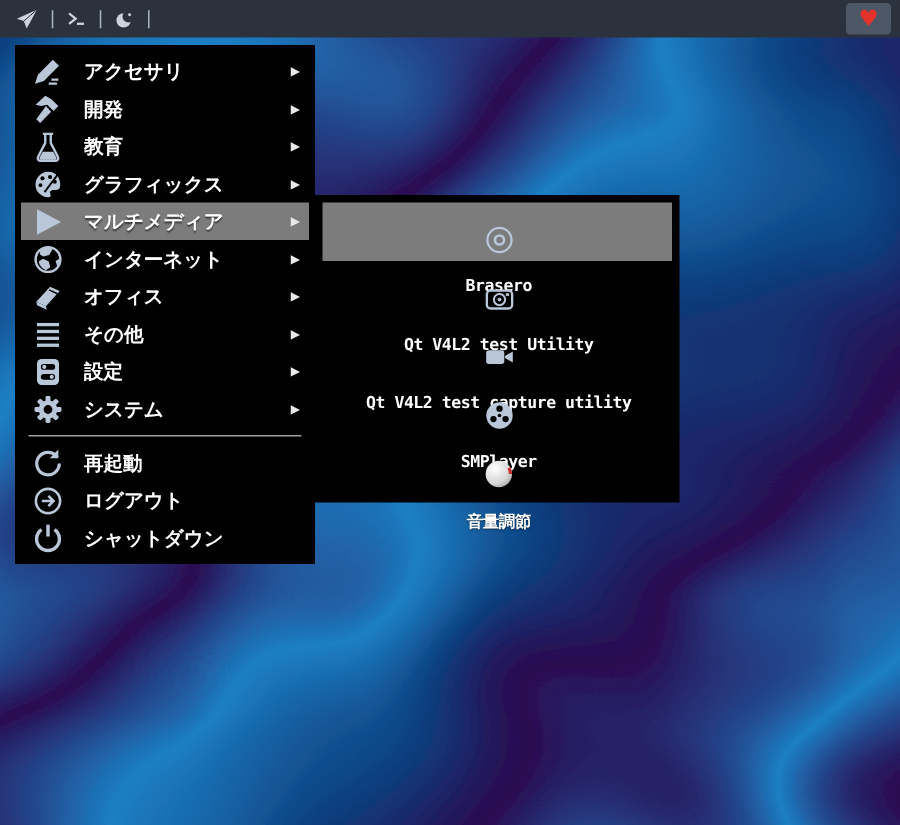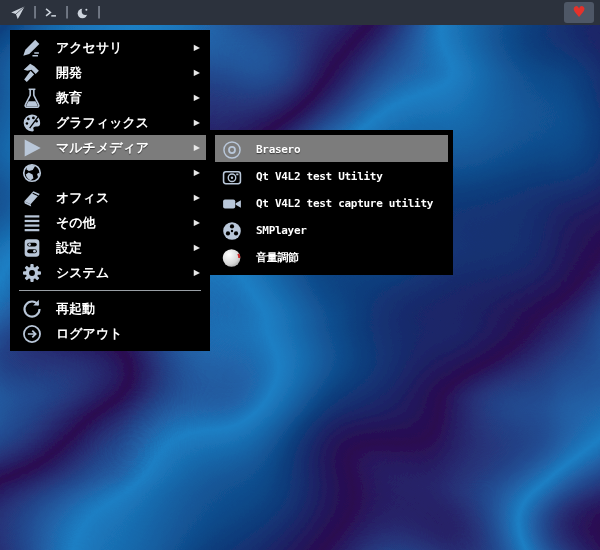--- a/index.html
+++ b/index.html
@@ -17,21 +17,21 @@
   .tray-btn{width:30px;height:21px;background:#4e5766;border-radius:3px;
             display:flex;align-items:center;justify-content:center;}
   .heart{color:#e4322b;font-size:15px;line-height:1;font-family:"DejaVu Sans",sans-serif;}
   
   .menu{position:absolute;left:10px;top:30px;width:200px;background:#000;z-index:10;
         padding:5px 0;box-sizing:border-box;}
   .submenu{position:absolute;left:210px;top:130px;width:243px;background:#000;z-index:9;
            padding:5px 0;box-sizing:border-box;}
   .mrow{height:25px;margin:0 4px;padding:0 6px 0 7px;display:flex;align-items:center;gap:13px;}
   .mrow.sel{background:#7c7c7c;justify-content:center;}
-  .srow{height:25px;margin:0 5px;padding:2px 4px 0 6px;display:flex;align-items:center;gap:13px;}
+  .srow{height:25px;margin:0 5px;padding:14px 4px 0 6px;display:flex;align-items:center;gap:13px;flex-direction:column;}
   .srow.sel{background:#7c7c7c;}
   .ic{width:22px;height:22px;flex:none;}
   .ic svg{width:100%;height:100%;display:block;}
   .lbl{font-size:13px;font-weight:700;color:#fff;white-space:nowrap;
        text-shadow:0 1px 1px rgba(0,0,0,.55);}
   .slbl{font-family:"DejaVu Sans Mono","Liberation Mono",monospace;font-size:11px;
         font-weight:700;color:#fff;white-space:nowrap;letter-spacing:-0.3px;
         text-shadow:0 1px 1px rgba(0,0,0,.55);}
   .arr{margin-left:auto;color:#e8e8e8;font-size:8px;line-height:1;}
   .msep{border-top:1px solid #9aa0a6;margin:5px 9px;}
@@ -266,20 +266,21 @@
           </span>
           <span class="lbl">マルチメディア</span>
           <span class="arr">▶</span>
         </div>
         <div class="mrow">
           <span class="ic">
             <svg viewBox="0 0 24 24">
               <use href="#globe-icon"></use>
             </svg>
           </span>
+          <span class="lbl">インターネット</span>
           <span class="arr">▶</span>
         </div>
         <div class="mrow">
           <span class="ic">
             <svg viewBox="0 0 24 24">
               <use href="#book-icon"></use>
             </svg>
           </span>
           <span class="lbl">オフィス</span>
           <span class="arr">▶</span>
@@ -323,20 +324,28 @@
           <span class="lbl">再起動</span>
         </div>
         <div class="mrow">
           <span class="ic">
             <svg viewBox="0 0 24 24">
               <use href="#logout-icon"></use>
             </svg>
           </span>
           <span class="lbl">ログアウト</span>
         </div>
+        <div class="mrow">
+          <span class="ic">
+            <svg viewBox="0 0 24 24">
+              <use href="#power-icon"></use>
+            </svg>
+          </span>
+          <span class="lbl">シャットダウン</span>
+        </div>
       </div>
   </div>
 
   <div class="submenu">
     <div>
         <div class="srow sel">
           <span class="ic">
             <svg viewBox="0 0 24 24">
               <use href="#disc-icon"></use>
             </svg>

